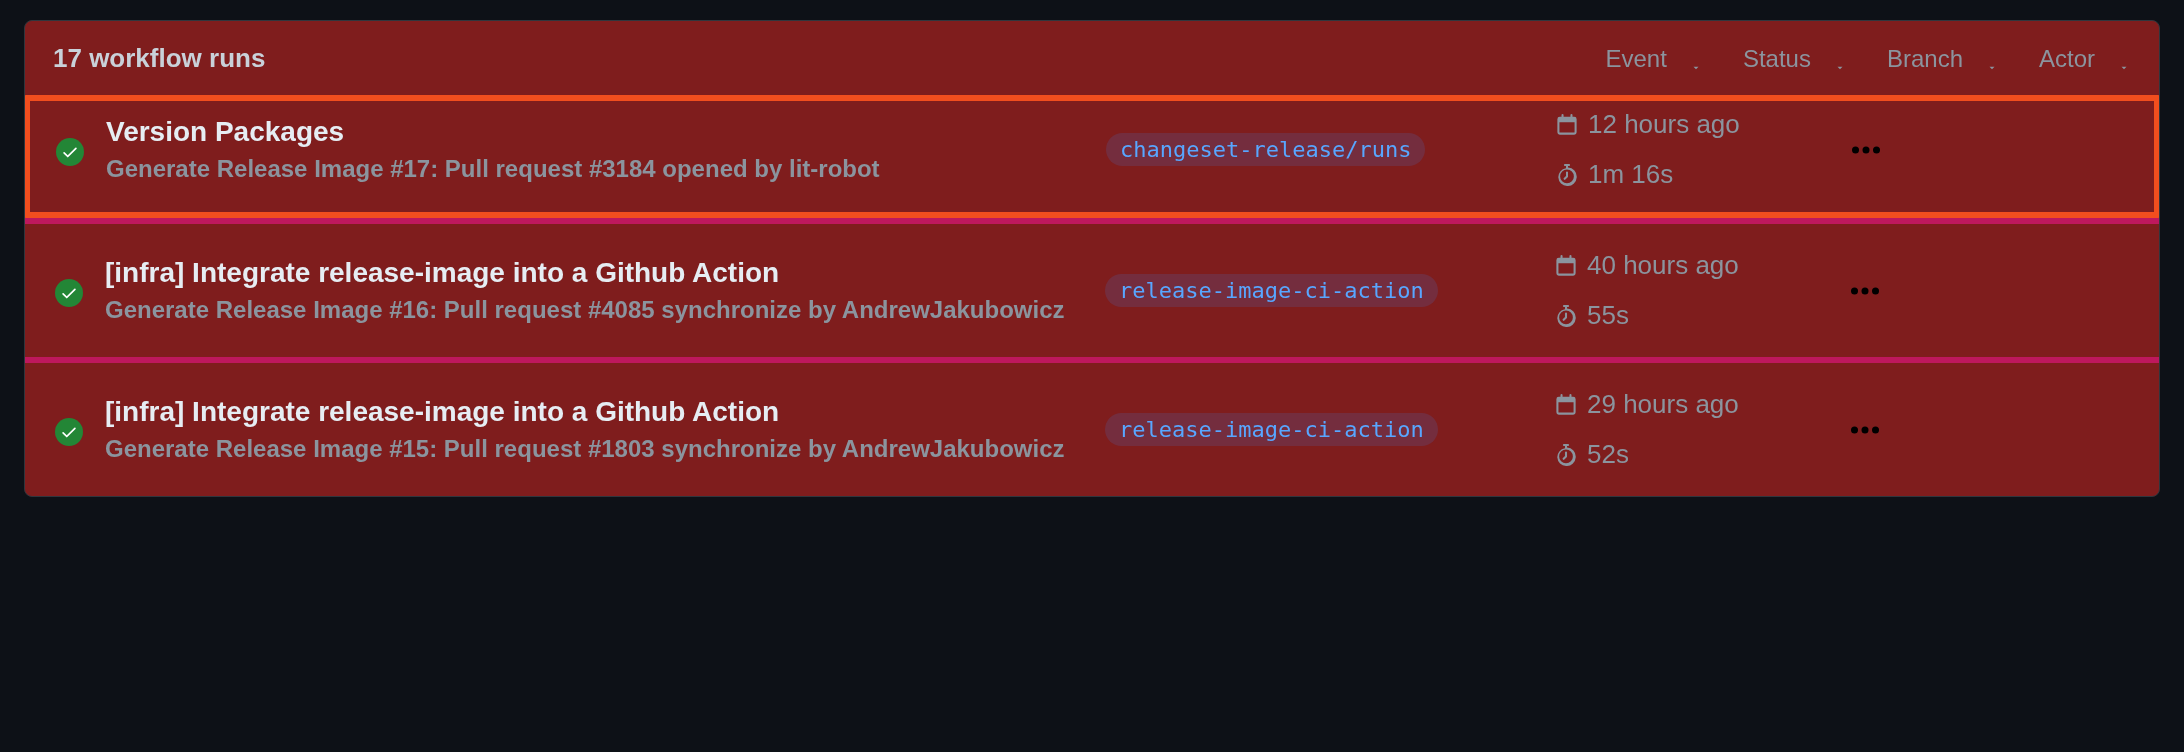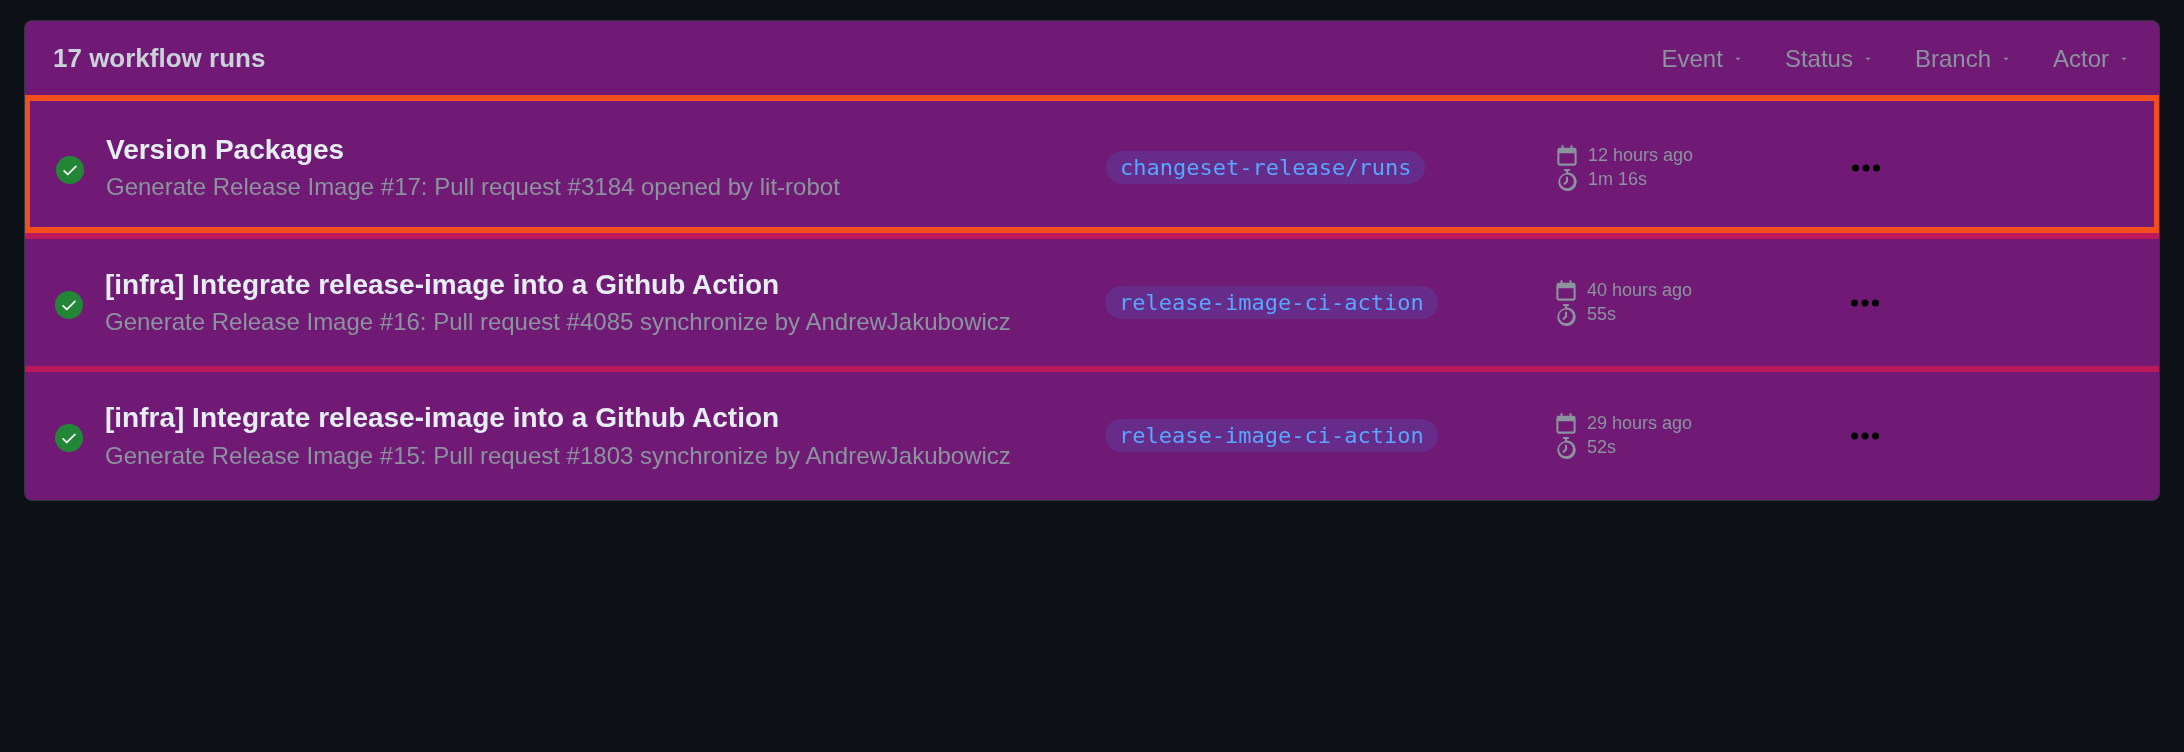--- a/index.html
+++ b/index.html
@@ -7,60 +7,60 @@
     background: #0d1117;
     font-family: -apple-system, BlinkMacSystemFont, "Segoe UI", Helvetica, Arial, sans-serif;
     color: #c9d1d9;
     width: 2184px;
     height: 752px;
     padding: 20px 24px 0 24px;
   }
   .panel {
     border: 1px solid #30363d;
     border-radius: 8px;
-    background: #701a75;
+    background: #7f1d1d;
     overflow: hidden;
   }
   .header {
     display: flex;
     align-items: center;
     justify-content: space-between;
     padding: 22px 28px;
   }
   .header-title {
     font-size: 26px;
     font-weight: 600;
     color: #c9d1d9;
   }
   .filters {
     display: flex;
     gap: 40px;
   }
   .filter {
     display: flex;
-    align-items: center;
-    gap: 8px;
+    align-items: flex-end;
+    gap: 22px;
     font-size: 24px;
     color: #8b949e;
     cursor: pointer;
     font-weight: 500;
   }
   .filter svg { fill: #8b949e; }
   .run-row {
     display: flex;
     align-items: center;
     padding: 26px 30px 26px 30px;
     border-top: 6px solid #be185d;
     position: relative;
   }
   .run-row.highlight {
     border: 6px solid #f24e1e;
     border-radius: 2px;
     margin: -1px -1px 0 -1px;
-    padding: 29px 26px 22px 26px;
+    padding: 8px 26px 22px 26px;
   }
   .status-col {
     flex: 0 0 50px;
     display: flex;
     align-items: flex-start;
     padding-top: 4px;
   }
   .status-icon {
     width: 28px;
     height: 28px;
@@ -79,43 +79,43 @@
   .run-title {
     font-size: 28px;
     font-weight: 700;
     color: #e6edf3;
     line-height: 1.4;
   }
   .run-sub {
     font-size: 24px;
     color: #8b949e;
     line-height: 1.5;
-    font-weight: 400;
+    font-weight: 700;
   }
   .branch-col {
     flex: 0 0 450px;
     display: flex;
     align-items: center;
   }
   .branch-badge {
     background: rgba(56,139,253,0.15);
     color: #58a6ff;
     font-family: ui-monospace, SFMono-Regular, "SF Mono", Menlo, Consolas, monospace;
     font-size: 22px;
     padding: 4px 14px;
     border-radius: 20px;
     display: inline-block;
   }
   .meta-col {
     flex: 0 0 280px;
     display: flex;
     flex-direction: column;
-    gap: 2px;
-    color: #8b949e;
-    font-size: 18px;
+    gap: 19px;
+    color: #8b949e;
+    font-size: 26px;
   }
   .meta-line {
     display: flex;
     align-items: center;
     gap: 10px;
   }
   .meta-line svg { fill: #8b949e; }
   .actions-col {
     flex: 0 0 60px;
     display: flex;

